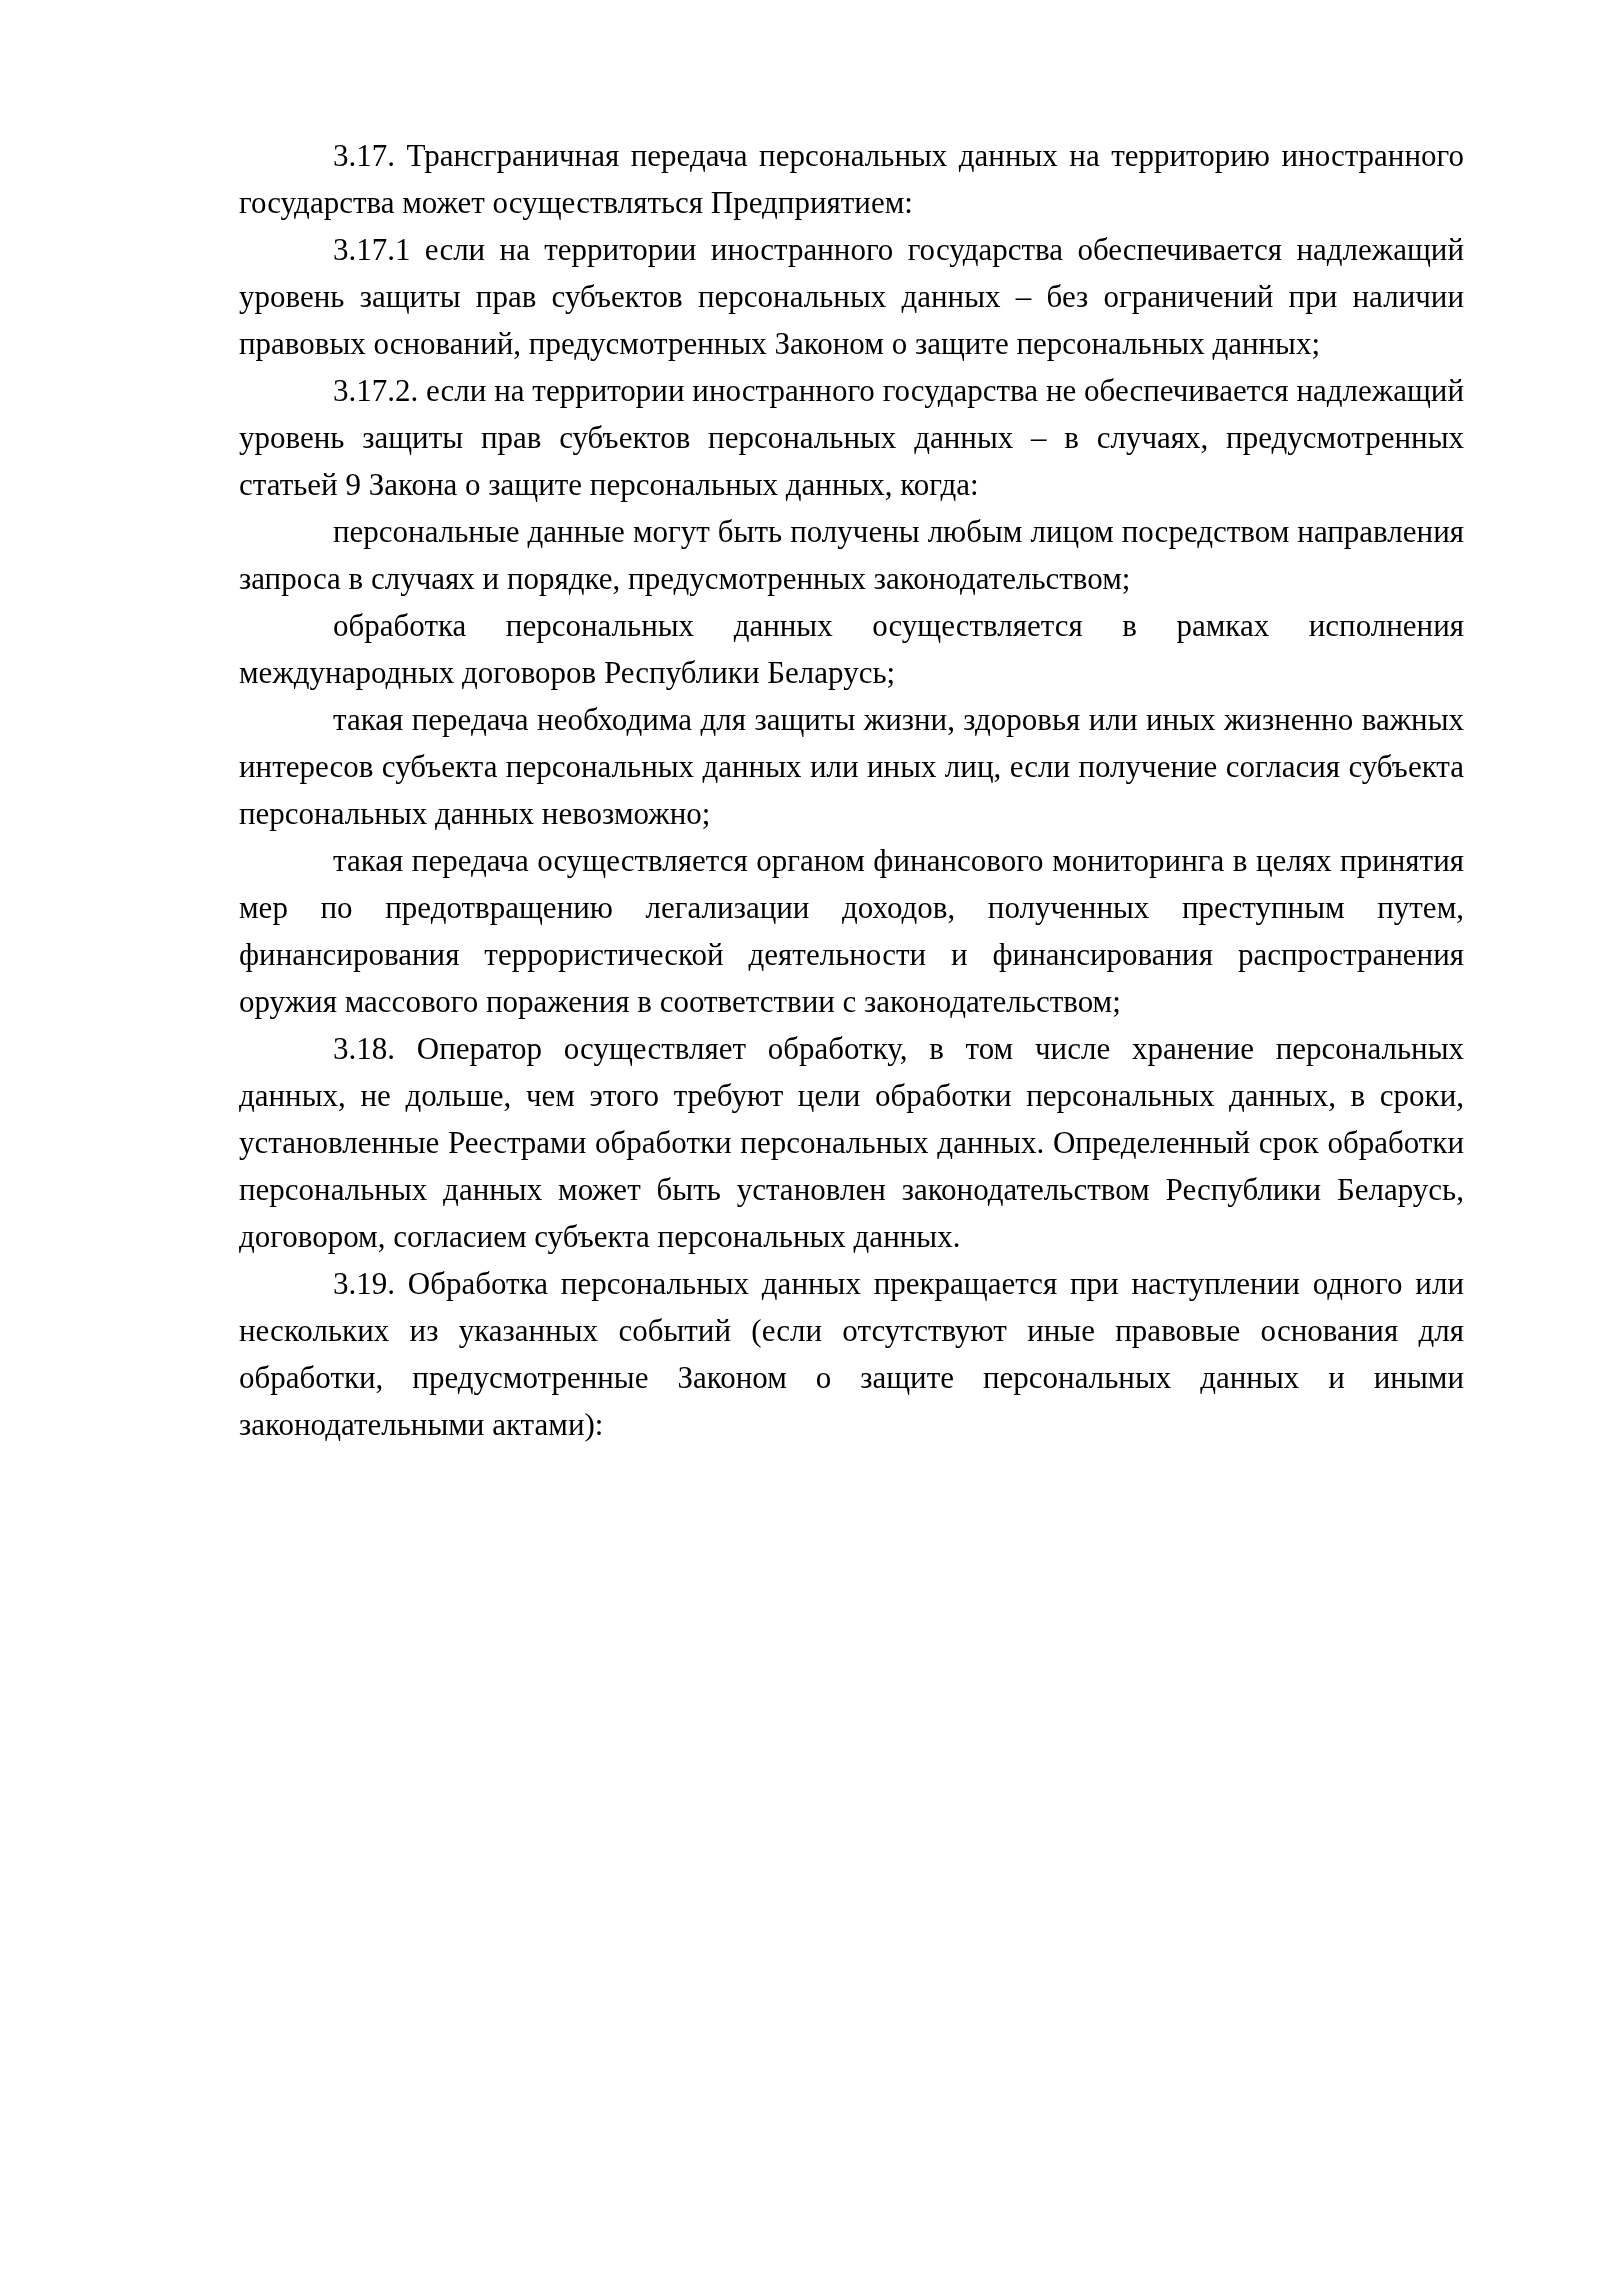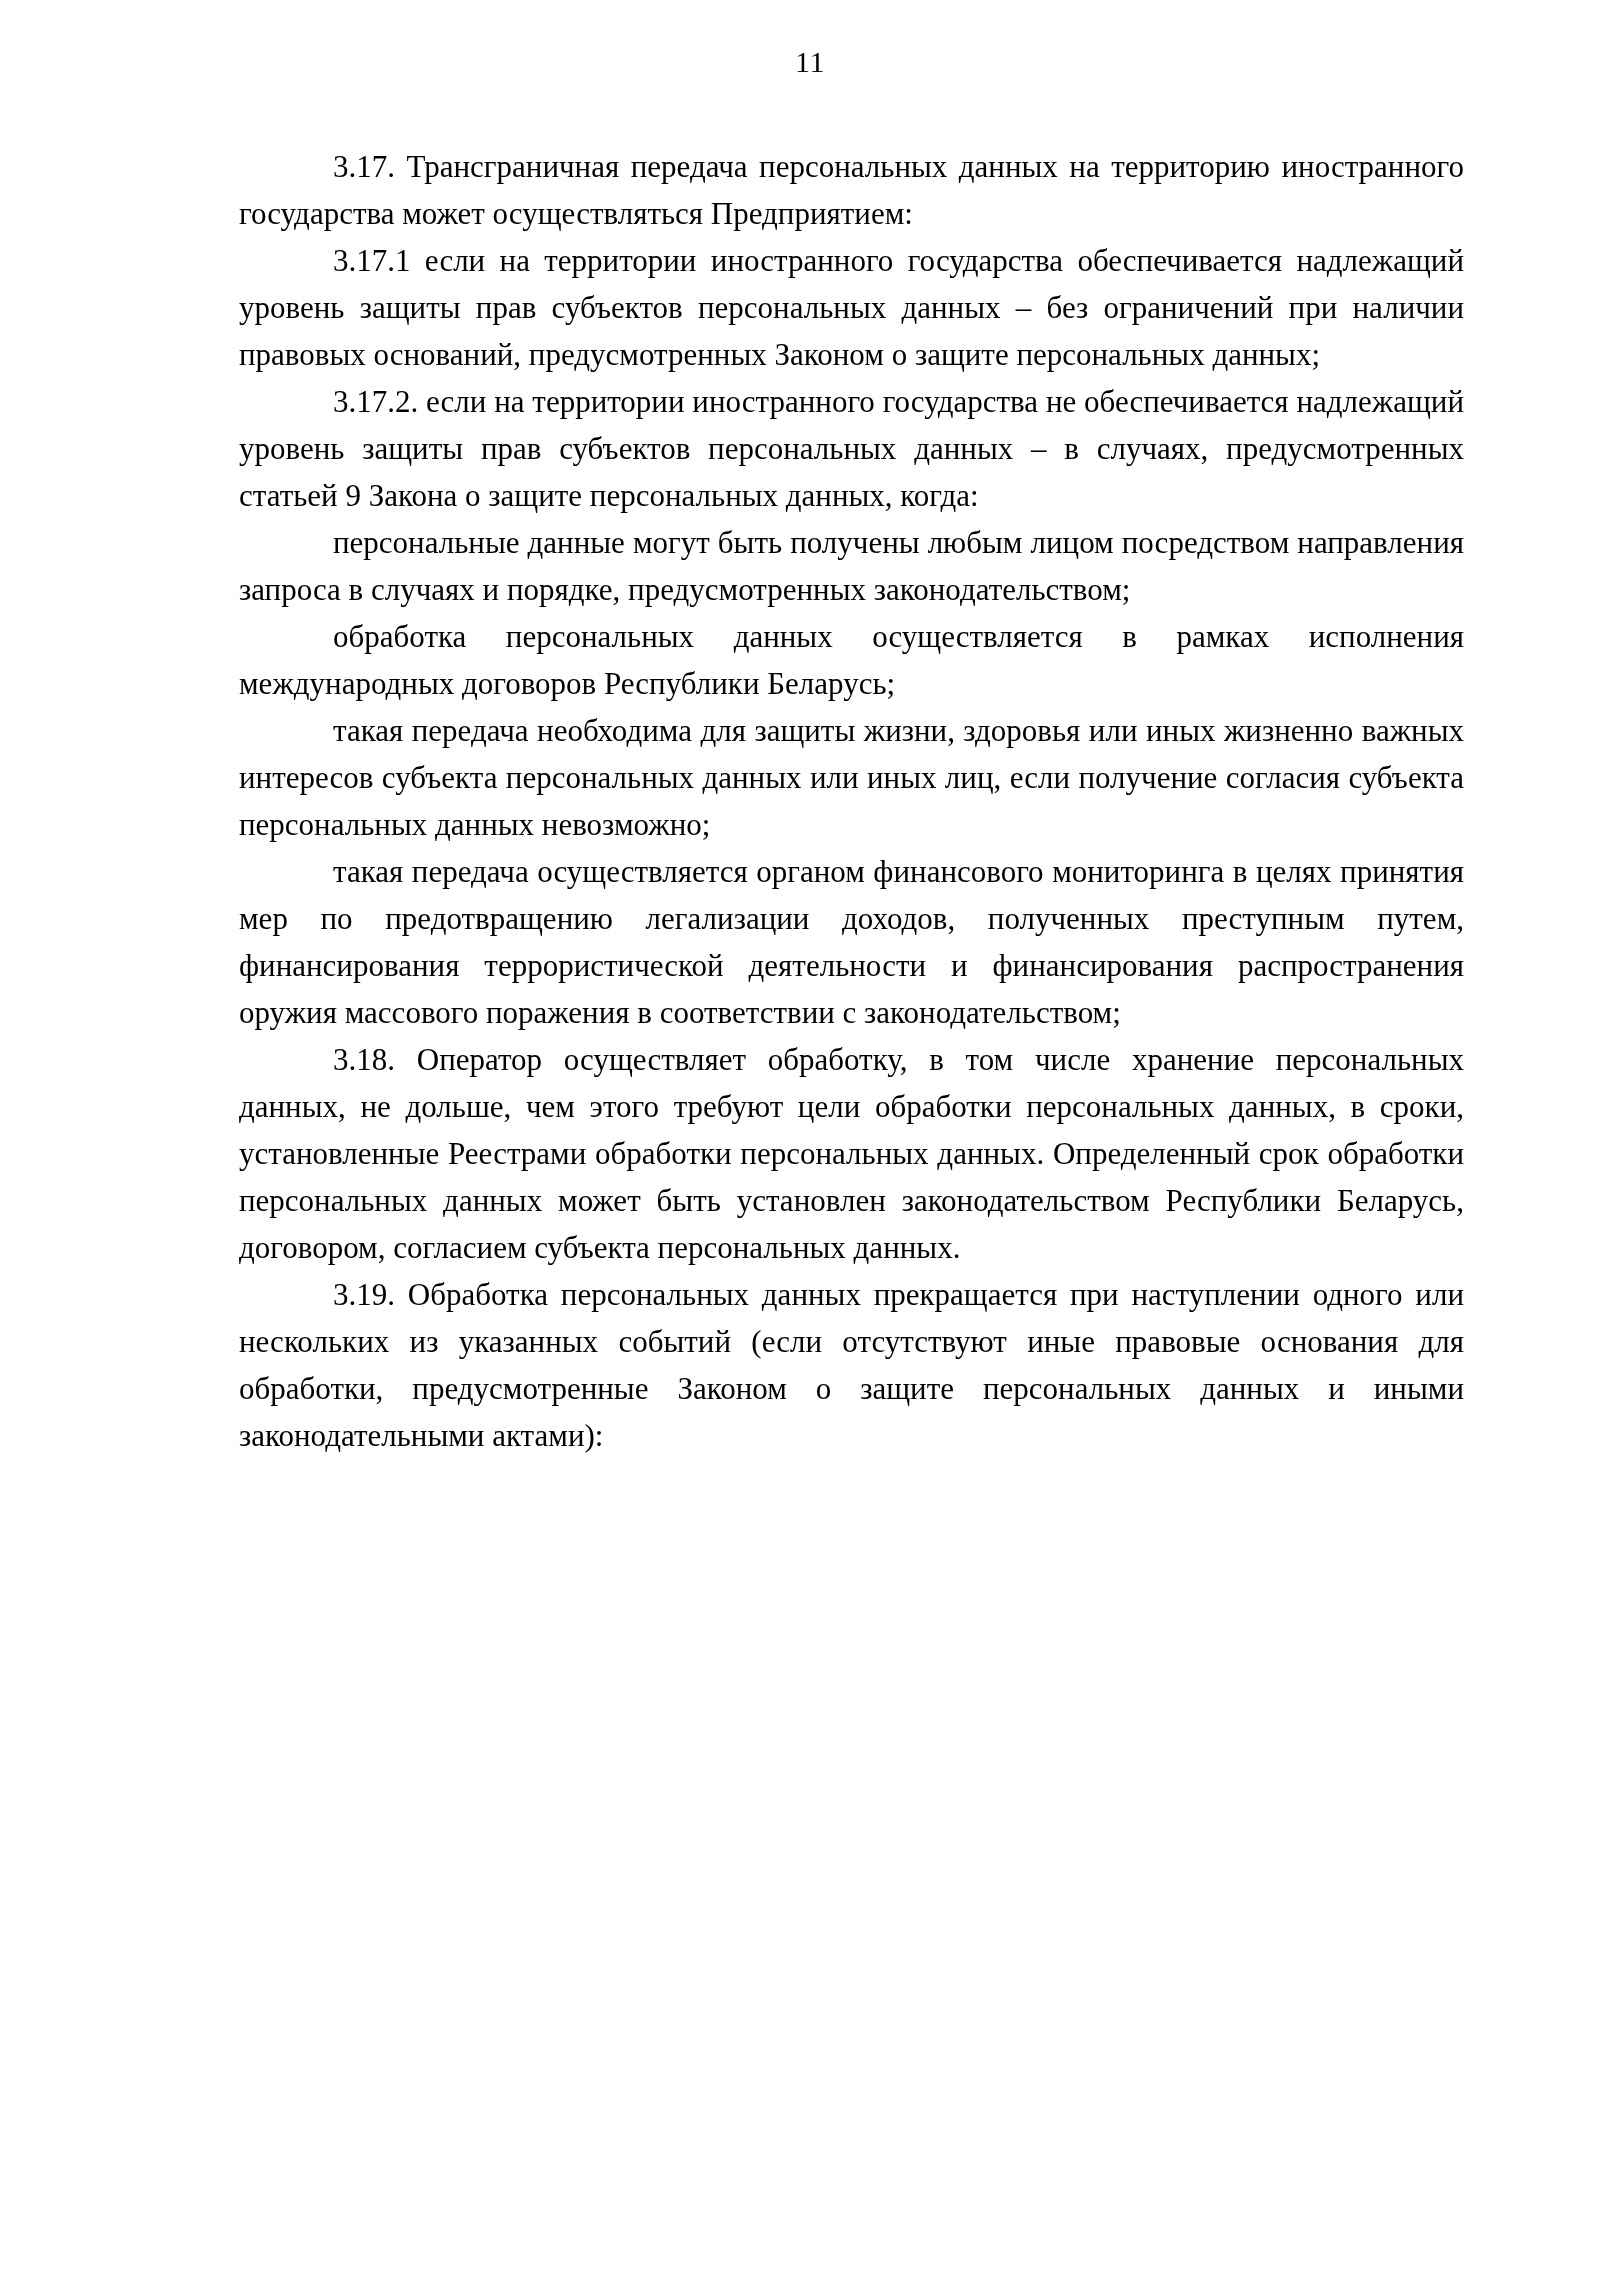--- a/index.html
+++ b/index.html
@@ -25,41 +25,40 @@
     top: 47px;
     left: 0;
     width: 1620px;
     text-align: center;
     font-size: 30px;
     line-height: 1;
     letter-spacing: 0.5px;
   }
   .content {
     position: absolute;
-    top: 143px;
+    top: 132px;
     left: 239px;
     width: 1225px;
   }
   p.para {
     margin: 0;
     font-size: 31px;
     line-height: 47px;
     text-align: justify;
     text-justify: inter-word;
     text-indent: 94px;
     hyphens: none;
     -webkit-hyphens: none;
   }
 </style>
 </head>
 <body>
 
 <div class="page">
 
-  <div class="page-number">11</div>
 
   <div class="content">
 
     <p class="para">3.17. Трансграничная передача персональных данных на территорию иностранного государства может осуществляться Предприятием:</p>
 
     <p class="para">3.17.1 если на территории иностранного государства обеспечивается надлежащий уровень защиты прав субъектов персональных данных – без ограничений при наличии правовых оснований, предусмотренных Законом о защите персональных данных;</p>
 
     <p class="para">3.17.2. если на территории иностранного государства не обеспечивается надлежащий уровень защиты прав субъектов персональных данных – в случаях, предусмотренных статьей 9 Закона о защите персональных данных, когда:</p>
 
 

